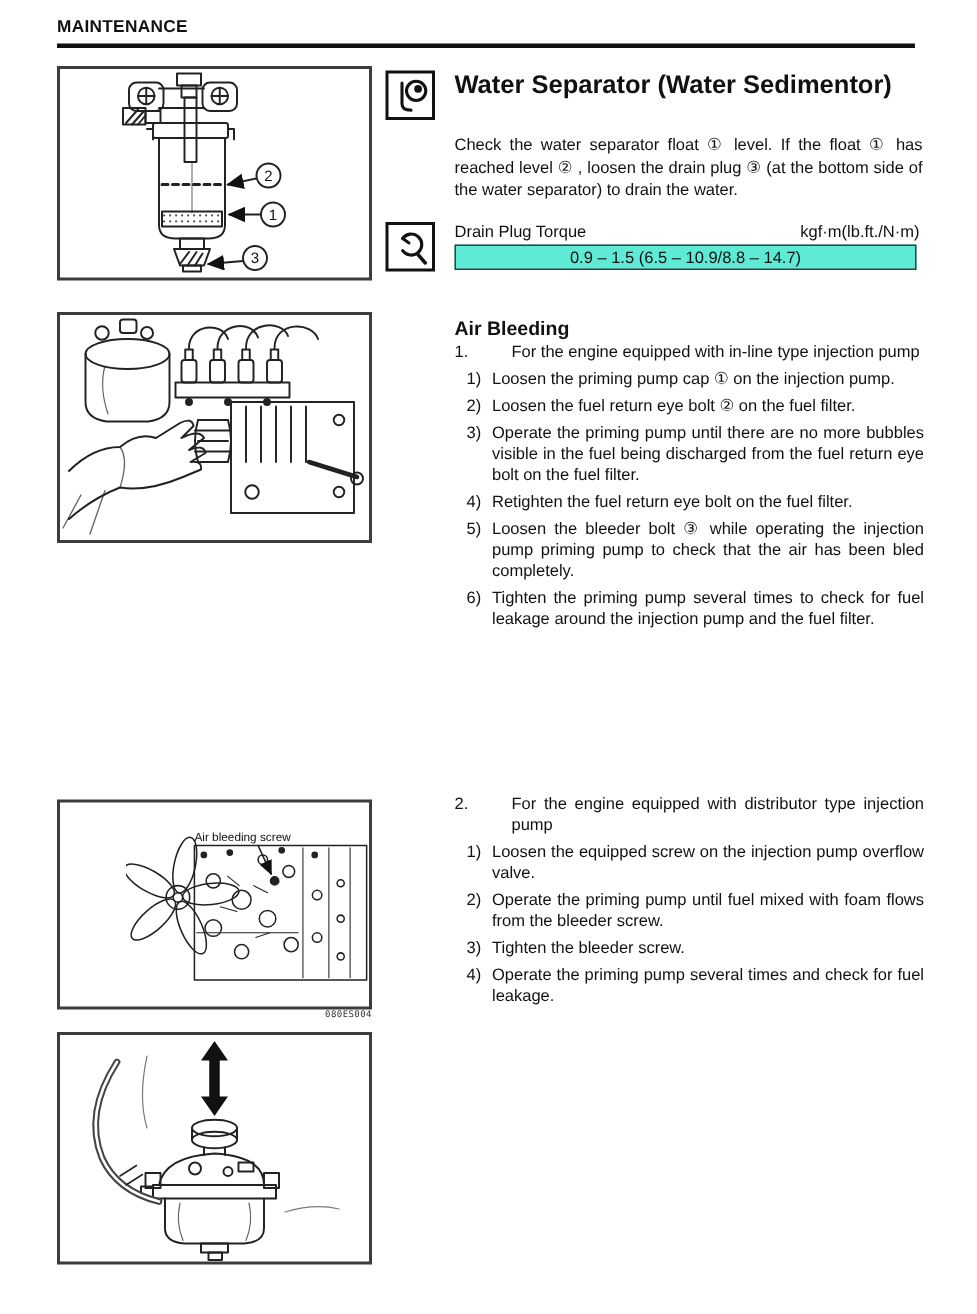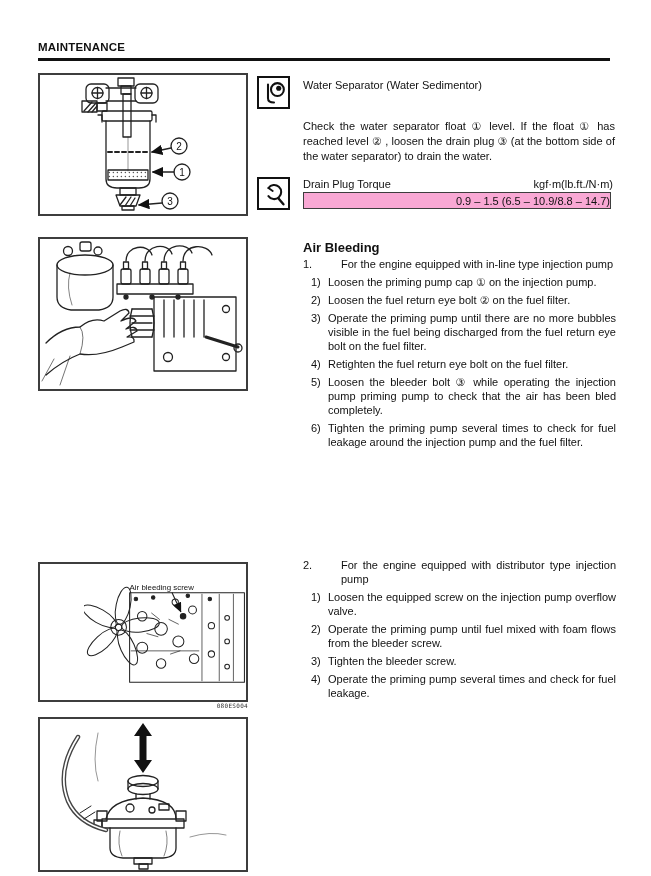--- a/index.html
+++ b/index.html
@@ -4,21 +4,21 @@
 <style>
   html,body { margin:0; padding:0; }
   body {
     width:651px; height:876px;
     background:#ffffff;
     font-family:"Liberation Sans", sans-serif;
     color:#111;
     position:relative;
     overflow:hidden;
   }
-  .abs { position:absolute;margin-top:29px; }
+  .abs { position:absolute; }
 
   
   .doc-header {
     left:38px; top:12px;
     font-size:11.5px; font-weight:bold; letter-spacing:0.2px;
   }
   .header-rule {
     left:38px; top:29px; width:572px; height:2.5px; background:#111;
   }
 
@@ -40,32 +40,32 @@
   
   .icon-box {
     width:33px; height:33px;
     border:2.5px solid #111;
     box-sizing:border-box;
     background:#fff;
     display:flex; align-items:center; justify-content:center;
   }
 
   
-  .sec-title { font-size:11px; font-weight:normal; line-height:19px; }
+  .sec-title { font-size:17px; font-weight:bold; line-height:19px; }
   .body-text { font-size:11px; line-height:15px; text-align:justify; }
   .torque-row {
     display:flex; justify-content:space-between;
     font-size:11px; line-height:13px;
   }
   .torque-box {
     border:1.5px solid #3d3d3d;
     height:17px; line-height:16px;
-    font-size:11px; text-align:right;
+    font-size:11px; text-align:center;
     box-sizing:border-box;
-    background:#f9a8d4;
+    background:#5eead4;
   }
   .sub-head { font-size:13px; font-weight:bold; line-height:14px; margin-bottom:2px; }
   .item { display:flex; font-size:11px; line-height:14px; margin-top:1px; }
   .item-num { width:23px; flex:none; }
   .item-text { flex:1; text-align:justify;padding-left:15px; }
   .step { display:flex; font-size:11px; line-height:14px; margin-top:4px; padding-left:8px; }
   .step-num { width:17px; flex:none; }
   .step-text { flex:1; text-align:justify; }
 
   .line-art { stroke:#222; fill:none; stroke-width:1.3; stroke-linecap:round; stroke-linejoin:round; }

